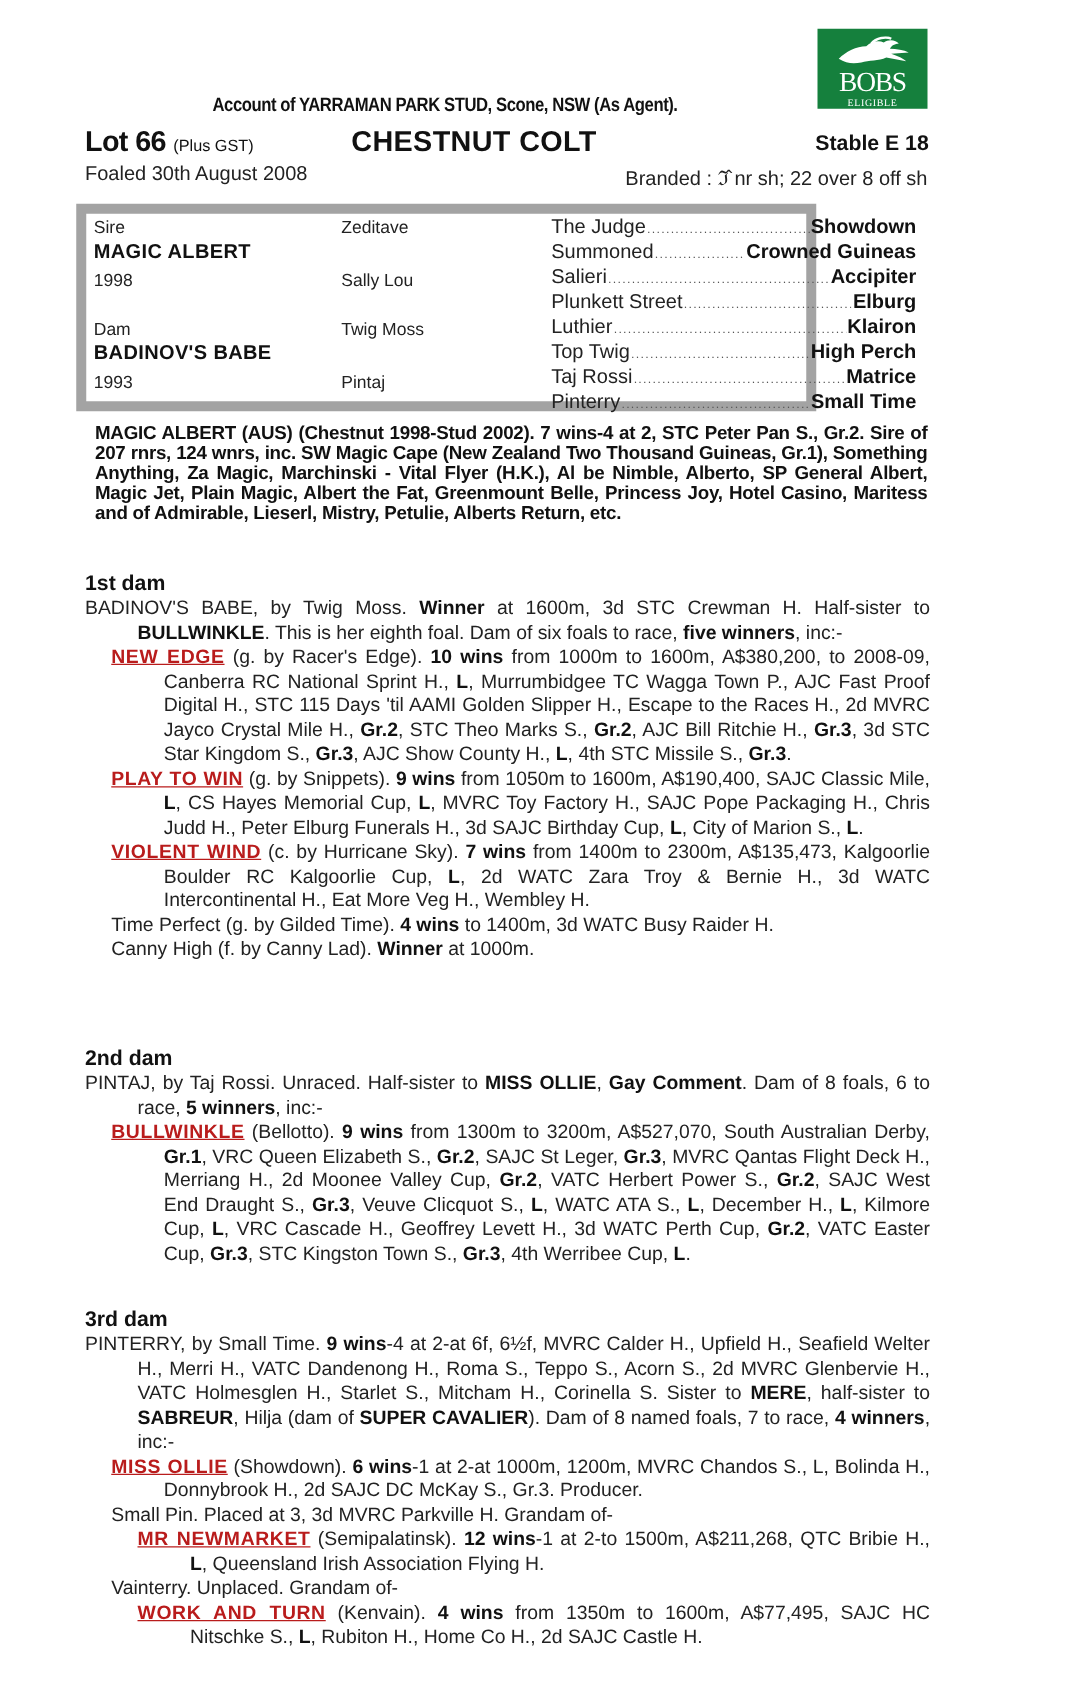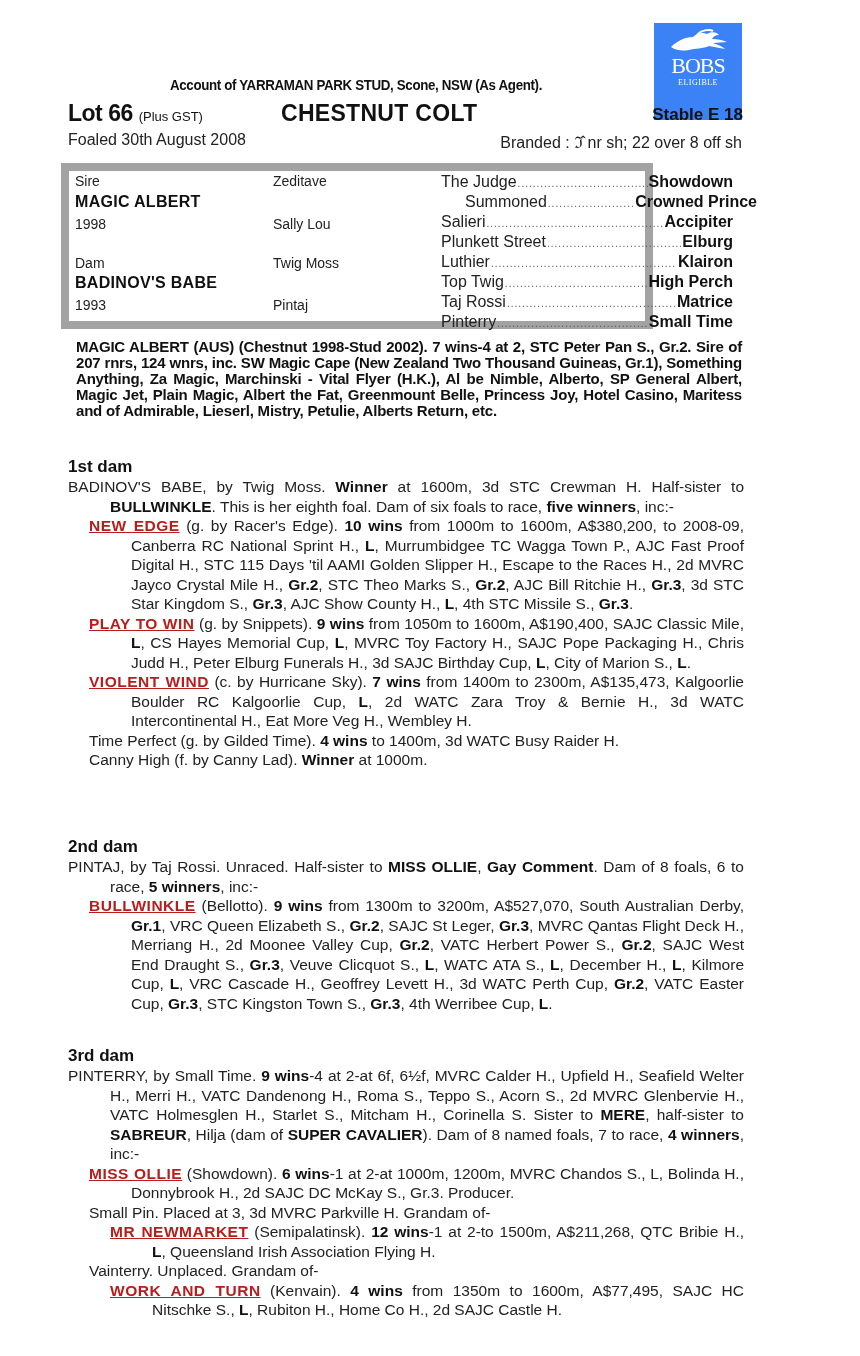--- a/index.html
+++ b/index.html
@@ -1,20 +1,20 @@
 <!DOCTYPE html>
 <html><head>
 <meta charset="utf-8">
 <style>
   html, body { margin: 0; padding: 0; background: #ffffff; }
   body { width: 860px; height: 1356px; position: relative; overflow: hidden;
          font-family: "Liberation Sans", sans-serif; color: #111; }
   .page { position: absolute; left: 0; top: 0; width: 860px; height: 1356px; }
 
-  .logo { position: absolute; left: 654px; top: 23px; width: 88px; height: 97px; background: #3b82f6; color: #fff; text-align: center; }
+  .logo { position: absolute; left: 654px; top: 23px; width: 88px; height: 64px; background: #15803d; color: #fff; text-align: center; }
   .logo svg { display: block; margin: 6px auto 0; }
   .logo .bobs { font-family: "Liberation Serif", serif; font-size: 22px; line-height: 20px; letter-spacing: -1px; margin-top: 1px; }
   .logo .elig { font-family: "Liberation Serif", serif; font-size: 8px; letter-spacing: 0.5px; margin-top: 2px; }
 
   .account { position: absolute; left: 170px; top: 76px; font-family: "Liberation Sans", sans-serif; font-weight: bold; font-size: 15.5px; letter-spacing: -0.4px; transform: scaleX(0.86); transform-origin: left top; white-space: nowrap; }
 
   .lotline { position: absolute; left: 68px; top: 100px; width: 675px; height: 30px; }
   .lot { position: absolute; left: 0; top: 0; font-weight: bold; font-size: 23px; letter-spacing: -0.5px; white-space: nowrap; }
   .gst { font-weight: normal; font-size: 13px; letter-spacing: 0; }
   .sex { position: absolute; left: 213px; top: 0; font-weight: bold; font-size: 23px; white-space: nowrap; letter-spacing: 0.3px; }
@@ -85,24 +85,24 @@
     <div class="ped-l" style="left:204px;top:2px;">Zeditave</div>
     <div class="ped-l" style="left:204px;top:45px;">Sally Lou</div>
     <div class="ped-l" style="left:204px;top:84px;">Twig Moss</div>
     <div class="ped-l" style="left:204px;top:126px;">Pintaj</div>
 
     <div class="ped-r" style="top:1px;">
         <span class="a">The Judge</span>
         <span class="dots"></span>
         <span class="b">Showdown</span>
       </div>
-    <div class="ped-r" style="top:21px;margin-left:24px;">
+    <div class="ped-r" style="top:21px;">
         <span class="a">Summoned</span>
         <span class="dots"></span>
-        <span class="b">Crowned Prince</span>
+        <span class="b">Crowned Guineas</span>
       </div>
     <div class="ped-r" style="top:41px;">
         <span class="a">Salieri</span>
         <span class="dots"></span>
         <span class="b">Accipiter</span>
       </div>
     <div class="ped-r" style="top:61px;">
         <span class="a">Plunkett Street</span>
         <span class="dots"></span>
         <span class="b">Elburg</span>

